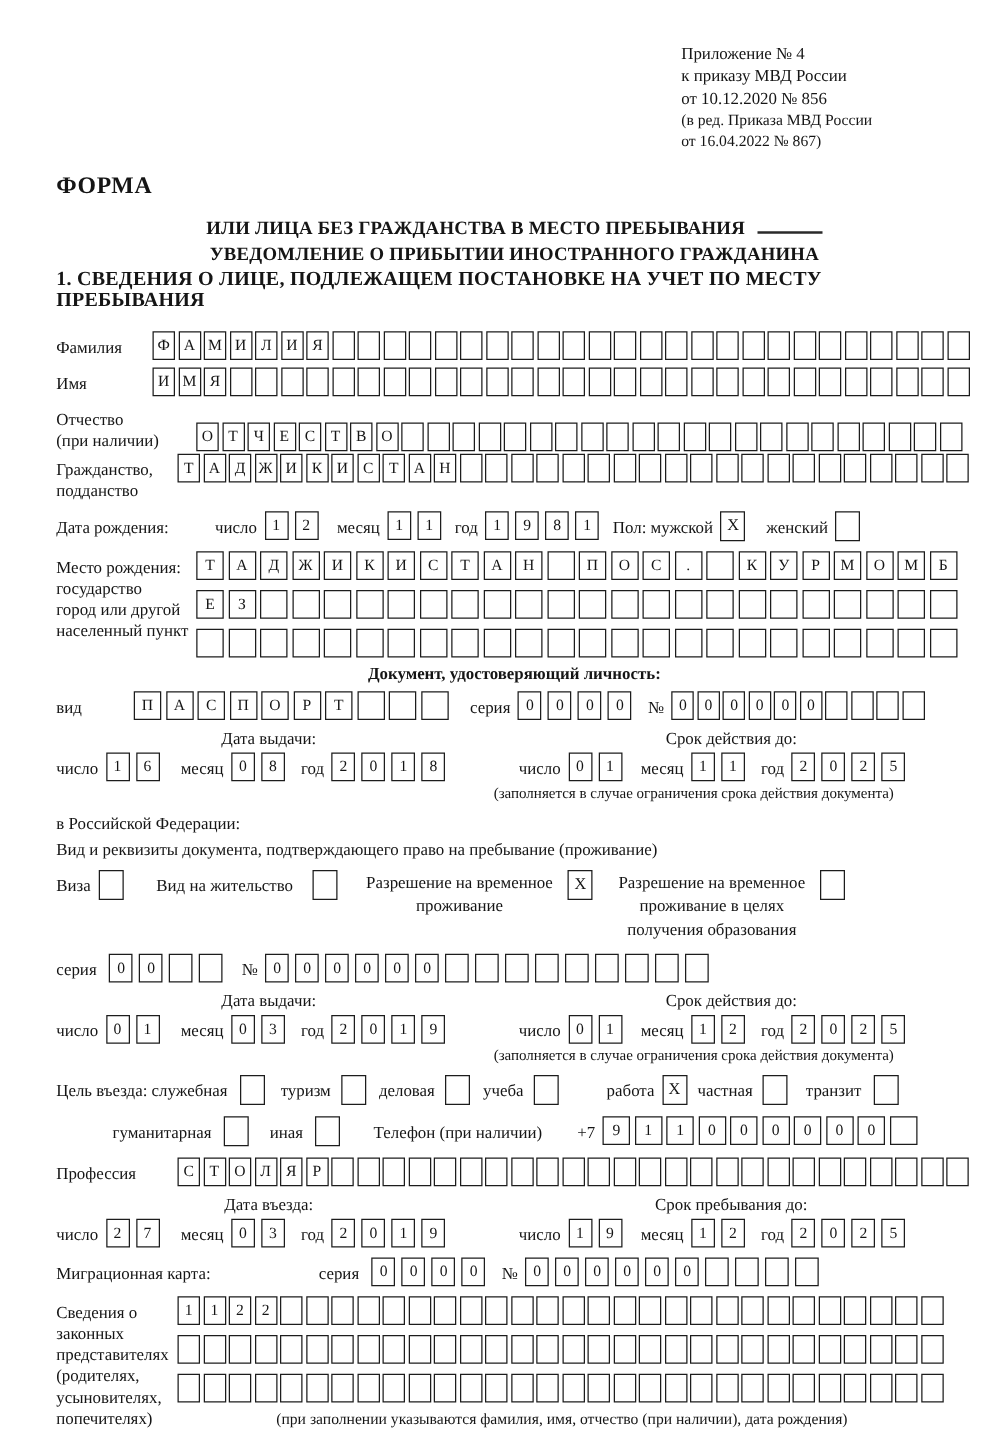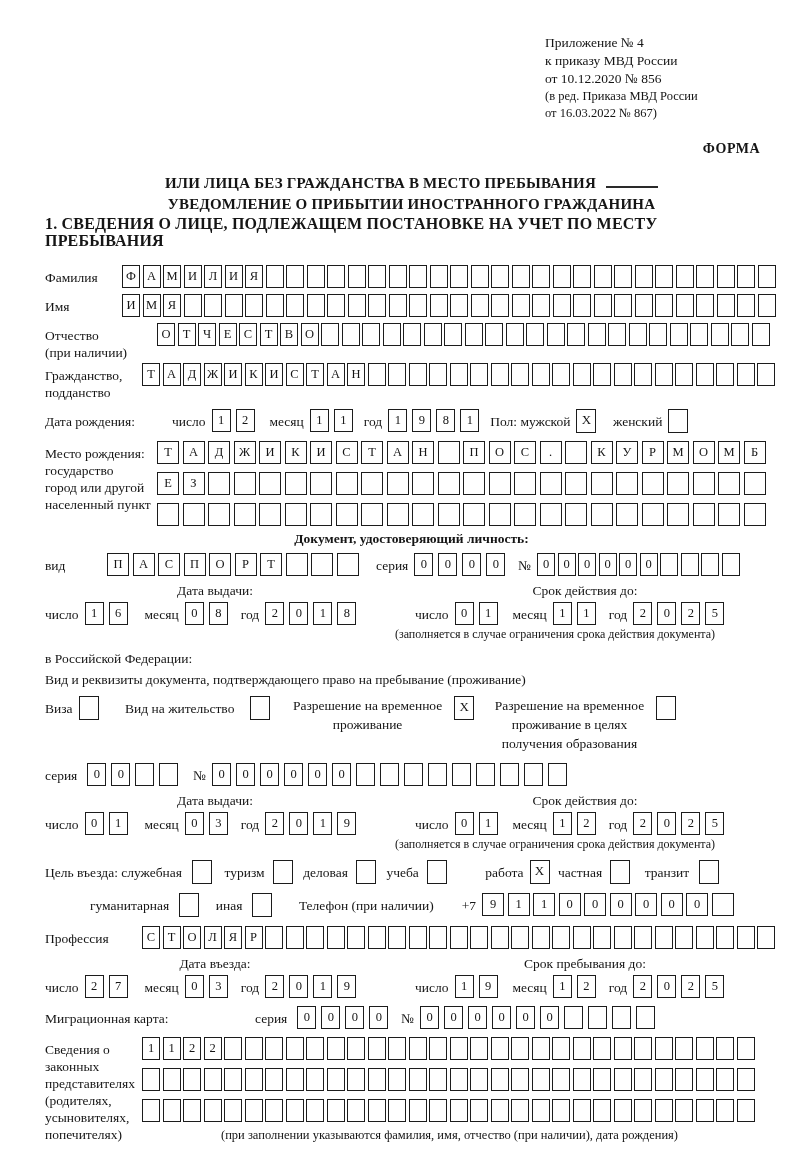--- a/index.html
+++ b/index.html
@@ -6,21 +6,21 @@
   body{
     width:800px;height:1163px;overflow:hidden;
     font-family:"Liberation Serif","DejaVu Serif",serif;
     color:#151515;font-size:13.5px;line-height:17px;
   }
   .page{padding:34px 22px 0 45px;width:733px;}
   
   .appendix{margin-left:500px;}
   .appendix div{line-height:18px;}
   .appendix .small{font-size:12.5px;line-height:17px;}
-  .forma{font-weight:bold;text-align:right;padding-right:18px;margin-top:18px;font-size:14px;letter-spacing:.5px;}
+  .forma{font-weight:bold;padding-right:18px;margin-top:18px;font-size:19px;letter-spacing:.5px;}
   
   .title{text-align:center;font-weight:bold;font-size:15px;line-height:21px;margin-top:16px;letter-spacing:.2px;}
   .blank-line{display:inline-block;width:52px;border-bottom:2.2px solid #2a2a2a;height:12px;margin-left:10px;}
   .section-h{font-weight:bold;font-size:16px;margin-bottom:16px;letter-spacing:.2px;}
   
   .row{display:flex;align-items:flex-start;margin-bottom:6px;}
   .lbl{padding-top:4px;}
   .cells{white-space:nowrap;line-height:0;font-weight:normal;}
   .cell{
     display:inline-block;box-sizing:border-box;width:18px;height:23px;
@@ -49,21 +49,21 @@
 </head>
 <body>
 
 <div class="page">
 
   <div class="appendix">
     <div>Приложение № 4</div>
     <div>к приказу МВД России</div>
     <div>от 10.12.2020 № 856</div>
     <div class="small">(в ред. Приказа МВД России</div>
-    <div class="small">от 16.03.2022 № 867)</div>
+    <div class="small">от 16.04.2022 № 867)</div>
   </div>
 
   <div class="forma">ФОРМА</div>
 
   <div class="title">
     <div><span>ИЛИ ЛИЦА БЕЗ ГРАЖДАНСТВА В МЕСТО ПРЕБЫВАНИЯ</span><span class="blank-line"></span></div>
     <div>УВЕДОМЛЕНИЕ О ПРИБЫТИИ ИНОСТРАННОГО ГРАЖДАНИНА</div>
   </div>
 
   <div class="section-h">1. СВЕДЕНИЯ О ЛИЦЕ, ПОДЛЕЖАЩЕМ ПОСТАНОВКЕ НА УЧЕТ ПО МЕСТУ ПРЕБЫВАНИЯ</div>
@@ -71,21 +71,21 @@
   <div class="row">
     <div class="lbl" style="width:78px;">Фамилия</div>
     <div class="cells"><span class="cell">Ф</span><span class="cell">А</span><span class="cell">М</span><span class="cell">И</span><span class="cell">Л</span><span class="cell">И</span><span class="cell">Я</span><span class="cell"></span><span class="cell"></span><span class="cell"></span><span class="cell"></span><span class="cell"></span><span class="cell"></span><span class="cell"></span><span class="cell"></span><span class="cell"></span><span class="cell"></span><span class="cell"></span><span class="cell"></span><span class="cell"></span><span class="cell"></span><span class="cell"></span><span class="cell"></span><span class="cell"></span><span class="cell"></span><span class="cell"></span><span class="cell"></span><span class="cell"></span><span class="cell"></span><span class="cell"></span><span class="cell"></span><span class="cell"></span></div>
   </div>
 
   <div class="row">
     <div class="lbl" style="width:78px;">Имя</div>
     <div class="cells"><span class="cell">И</span><span class="cell">М</span><span class="cell">Я</span><span class="cell"></span><span class="cell"></span><span class="cell"></span><span class="cell"></span><span class="cell"></span><span class="cell"></span><span class="cell"></span><span class="cell"></span><span class="cell"></span><span class="cell"></span><span class="cell"></span><span class="cell"></span><span class="cell"></span><span class="cell"></span><span class="cell"></span><span class="cell"></span><span class="cell"></span><span class="cell"></span><span class="cell"></span><span class="cell"></span><span class="cell"></span><span class="cell"></span><span class="cell"></span><span class="cell"></span><span class="cell"></span><span class="cell"></span><span class="cell"></span><span class="cell"></span><span class="cell"></span></div>
   </div>
 
-  <div class="row" style="margin-bottom:2px;">
+  <div class="row" style="margin-bottom:2px;align-items:flex-end;">
     <div class="lbl" style="width:112px;">
       <div>Отчество</div>
       <div>(при наличии)</div>
     </div>
     <div class="cells"><span class="cell">О</span><span class="cell">Т</span><span class="cell">Ч</span><span class="cell">Е</span><span class="cell">С</span><span class="cell">Т</span><span class="cell">В</span><span class="cell">О</span><span class="cell"></span><span class="cell"></span><span class="cell"></span><span class="cell"></span><span class="cell"></span><span class="cell"></span><span class="cell"></span><span class="cell"></span><span class="cell"></span><span class="cell"></span><span class="cell"></span><span class="cell"></span><span class="cell"></span><span class="cell"></span><span class="cell"></span><span class="cell"></span><span class="cell"></span><span class="cell"></span><span class="cell"></span><span class="cell"></span><span class="cell"></span><span class="cell"></span></div>
   </div>
 
   <div class="row" style="margin-bottom:8px;">
     <div class="lbl" style="width:97px;">
       <div>Гражданство,</div>

